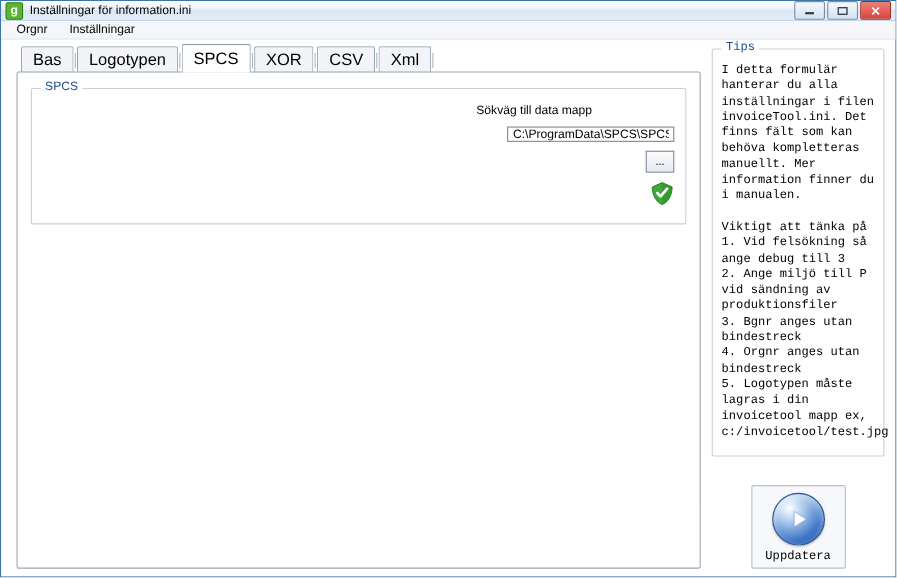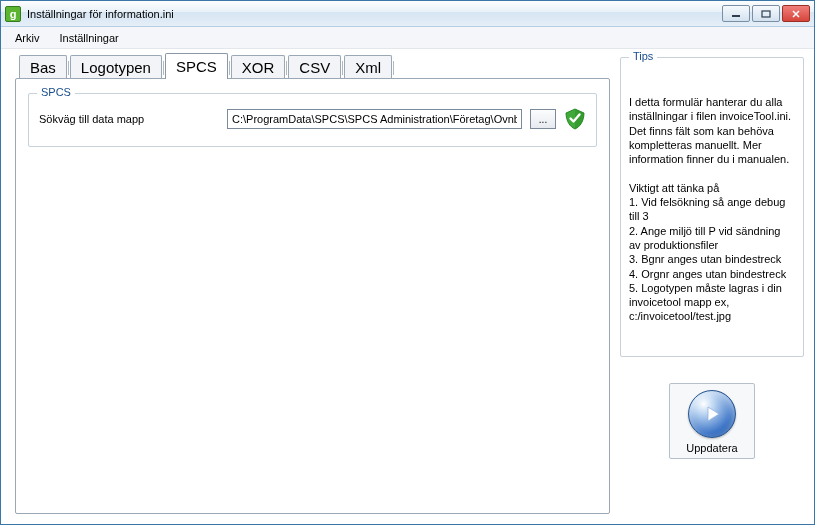--- a/index.html
+++ b/index.html
@@ -131,22 +131,23 @@
     position: absolute;
     top: -8px;
     left: 8px;
     background: #fff;
     padding: 0 4px;
     color: #1a4e8a;
     font-size: 11px;
   }
   .row {
     display: flex;
-    align-items: center;
+    align-items: flex-end;
     gap: 8px;
+    flex-direction: column;
   }
   .field-label {
     width: 180px;
     color: #000;
   }
   .text-input {
     flex: 1;
     height: 20px;
     border: 1px solid #7a8a9a;
     padding: 0 4px;
@@ -156,45 +157,45 @@
   .browse-btn {
     width: 26px; height: 20px;
     border: 1px solid #7a8a9a;
     background: linear-gradient(to bottom, #fcfcfd, #e6eaef);
     cursor: pointer;
     display: flex; align-items: center; justify-content: center;
     font-size: 10px;
   }
   .status-icon svg { display: block; }
   .right {
-    width: 184px;
+    width: 157px;
     display: flex;
     flex-direction: column;
     gap: 20px;
+    font-family: Liberation Mono, monospace;
   }
   .tipsbox {
     border: 1px solid #c8d0d9;
     border-radius: 2px;
     padding: 12px 8px 14px 8px;
     position: relative;
     min-height: 300px;
   }
   .tips-legend {
     position: absolute;
     top: -8px; left: 8px;
     background: #fff;
     padding: 0 4px;
     color: #1a4e8a;
     font-size: 11px;
   }
   .tips-content {
     white-space: pre-line;
     line-height: 1.3;
     color: #000;
-    margin-top: 25px;
   }
   .update-area {
     display: flex;
     justify-content: center;
     margin-top: 6px;
   }
   .update-btn {
     border: 1px solid #b7c0ca;
     background: #f6f8fa;
     width: 86px;
@@ -236,21 +237,21 @@
       <div class="winbtn close">
         <svg width="10" height="8">
             <line x1="2" y1="1" x2="8" y2="7" stroke="#fff" stroke-width="1.5"></line>
             <line x1="8" y1="1" x2="2" y2="7" stroke="#fff" stroke-width="1.5"></line>
           </svg>
       </div>
     </div>
   </div>
 
   <div class="menubar">
-    <div class="menuitem">Arkiv</div>
+    <div class="menuitem">Orgnr</div>
     <div class="menuitem">Inställningar</div>
   </div>
 
   <div class="client">
 
     <div class="left">
       <div class="tabs">
         <div class="tab">Bas</div>
         <span class="tab-sep"></span>
         <div class="tab">Logotypen</div>

